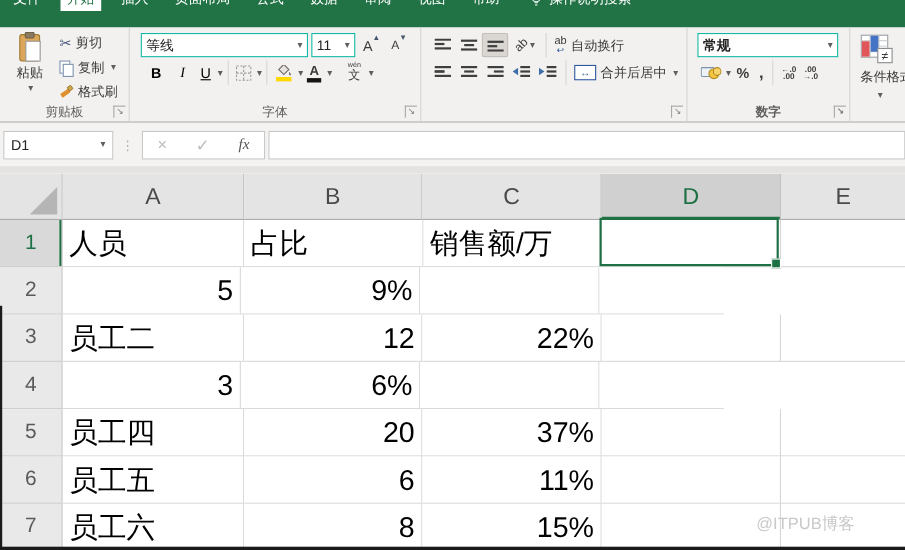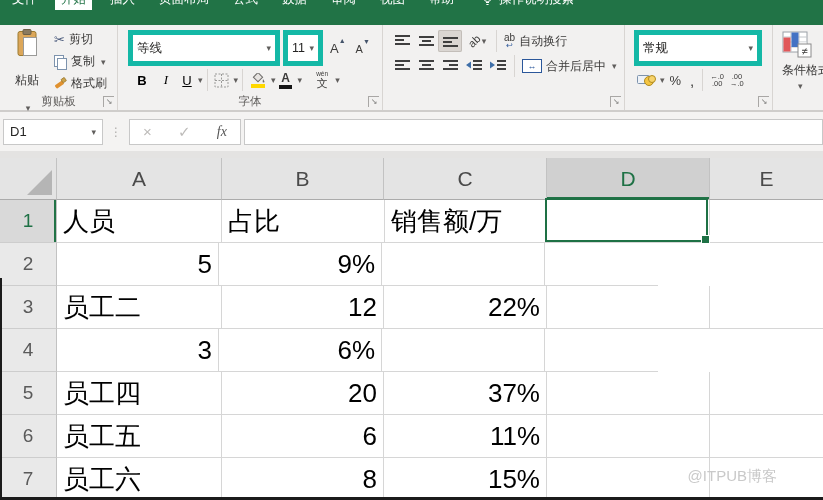--- a/index.html
+++ b/index.html
@@ -26,31 +26,31 @@
   .rrow{display:flex;align-items:center;}
   .rsep{width:1px;height:22px;background:#d8d5d2;margin:0 4px;}
   .dd{font-size:9px;color:#605e5c;margin-left:2px;}
   .rbtn{display:flex;align-items:center;gap:4px;font-size:12px;color:#3b3a39;padding:1px 3px;border-radius:2px;}
   .ibtn{display:flex;align-items:center;justify-content:center;width:24px;height:22px;border-radius:2px;}
   .ibtn.pressed{background:#dad6d2;box-shadow:inset 0 0 0 1px #c3beb9;}
 
   
   .g-clip{width:118px;}
   .g-clip .content{display:flex;padding:4px 0 0 5px;}
-  .pastebtn{width:44px;display:flex;flex-direction:column;align-items:center;gap:14px;font-size:12px;color:#3b3a39;}
+  .pastebtn{width:44px;display:flex;flex-direction:column;align-items:center;gap:0;font-size:12px;color:#3b3a39;}
   .clip-col{display:flex;flex-direction:column;gap:3px;margin-left:2px;margin-top:1px;}
   .scissors{font-size:13px;color:#49597b;line-height:13px;}
   .copy-ic{position:relative;width:13px;height:14px;}
   .copy-ic i{position:absolute;width:8px;height:10px;background:#fff;border:1px solid #7d93ad;}
   .copy-ic i:first-child{left:0;top:0;}
   .copy-ic i:last-child{left:3px;top:3px;}
 
   
   .g-font{width:265px;}
-  .combo{background:#fff;border:5px solid #14b8a6;height:36px;box-sizing:border-box;display:flex;
+  .combo{background:#fff;border:1px solid #14b8a6;height:22px;box-sizing:border-box;display:flex;
          align-items:center;font-size:12.5px;color:#252423;padding:0 4px;text-align:right;}
   .combo .dd{margin-left:auto;}
   .fname{width:152px;margin-left:10px;}
   .fsize{width:40px;margin-left:3px;}
   .fbig{font-size:13px;color:#3b3a39;position:relative;padding:0 3px;margin-left:4px;}
   .fbig sup{font-size:7px;color:#44546a;position:relative;top:-4px;left:0px;}
   .bold{font-weight:bold;font-size:13px;}
   .italic{font-style:italic;font-family:"Liberation Serif",serif;font-size:13px;}
   .uline{text-decoration:underline;font-size:13px;}
   .acolor{display:flex;flex-direction:column;align-items:center;line-height:1;}
@@ -65,21 +65,21 @@
   
   .g-align{width:242px;}
   .orient{transform:rotate(-45deg);display:inline-block;font-size:11px;color:#3b3a39;}
   .wrapico{display:flex;flex-direction:column;align-items:center;line-height:1;}
   .wrapico span{font-size:10px;color:#3b3a39;}
   .wrapico i{font-size:8px;color:#2b579a;font-style:normal;margin-top:-1px;}
   .mergeico{width:18px;height:12px;border:1px solid #2b579a;background:#fff;display:flex;
             align-items:center;justify-content:center;font-size:9px;color:#2b579a;line-height:1;}
 
   
-  .g-num{width:148px;}
+  .g-num{width:148px;font-weight:bold;}
   .numfmt{width:128px;margin-left:9px;}
   .pct{font-size:13px;color:#3b3a39;padding:0 5px;}
   .comma{font-size:15px;color:#3b3a39;padding:0 4px;}
   .decico{display:inline-flex;flex-direction:column;align-items:center;line-height:1;font-size:7.5px;
           color:#3b3a39;padding:0 3px;}
 
   
   .g-cond{flex:0 0 64px;border-right:none;display:flex;flex-direction:column;align-items:flex-start;
           padding:6px 0 0 9px;box-sizing:border-box;}
   .cond-label{font-size:12px;color:#3b3a39;margin-top:3px;white-space:nowrap;}
@@ -372,20 +372,21 @@
           <div class="decico">
             <span>←.0</span>
               <span>.00</span>
           </div>
           <div class="decico">
             <span>.00</span>
               <span>→.0</span>
           </div>
         </div>
       </div>
+      <div class="rgroup-label">数字</div>
       <div class="launcher">↘</div>
     </div>
 
     <div class="rgroup g-cond">
       <svg width="30" height="28" viewBox="0 0 30 28">
         <rect x="1" y="1" width="24" height="20" fill="#fff" stroke="#9aa0a6"></rect>
         <path d="M9 1v20M17 1v20M1 6h24M1 11h24M1 16h24" stroke="#c2c6ca" fill="none"></path>
         <rect x="9.5" y="1.5" width="7" height="14.5" fill="#4472c4"></rect>
         <rect x="1.5" y="6.5" width="7" height="14" fill="#e15759"></rect>
         <rect x="17.5" y="11.5" width="7" height="9" fill="#fff"></rect>

